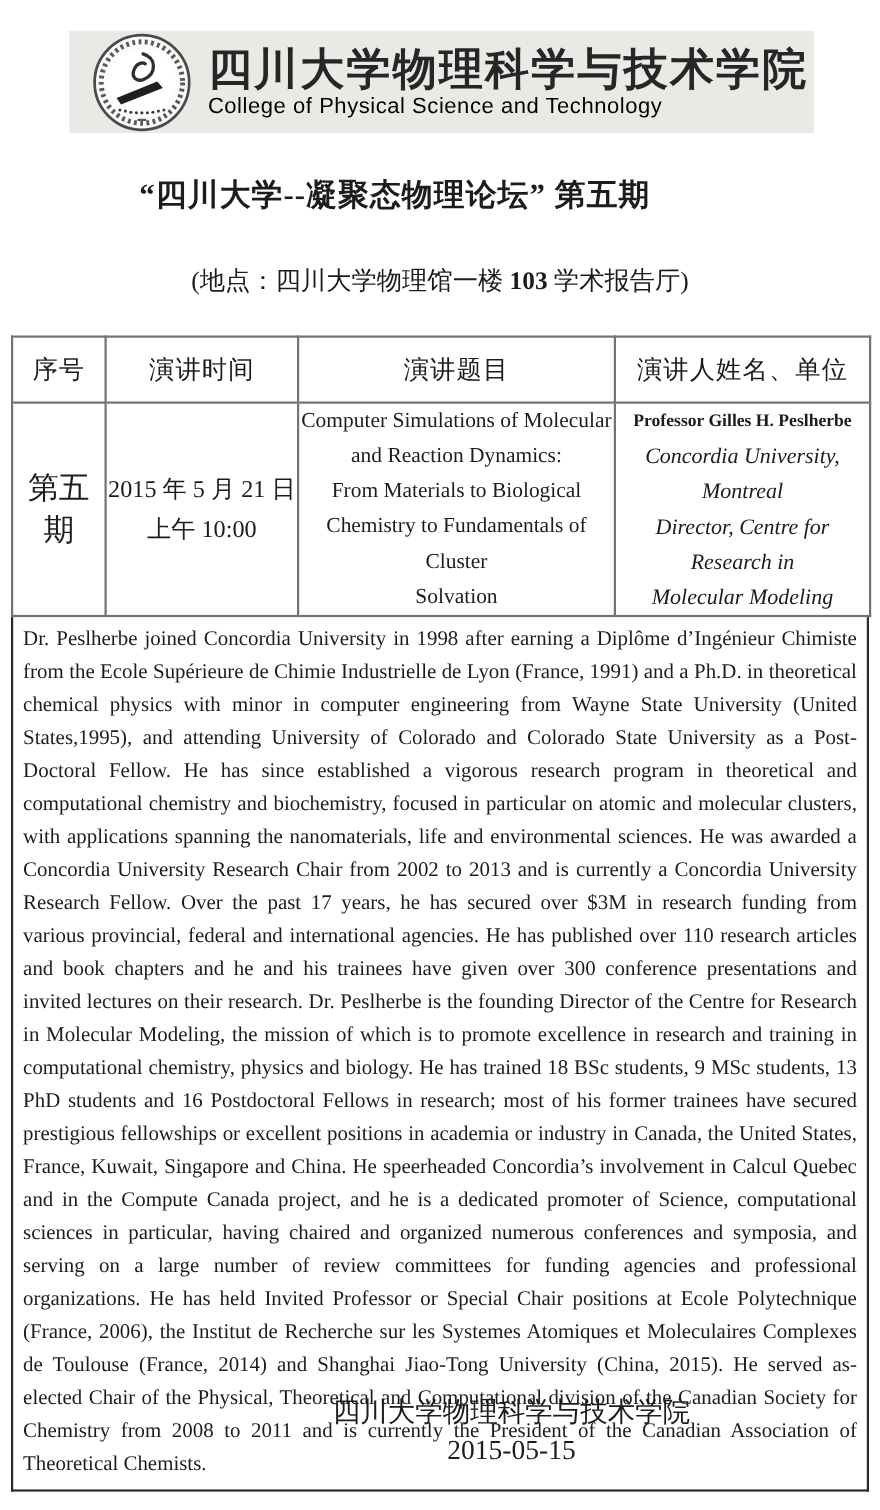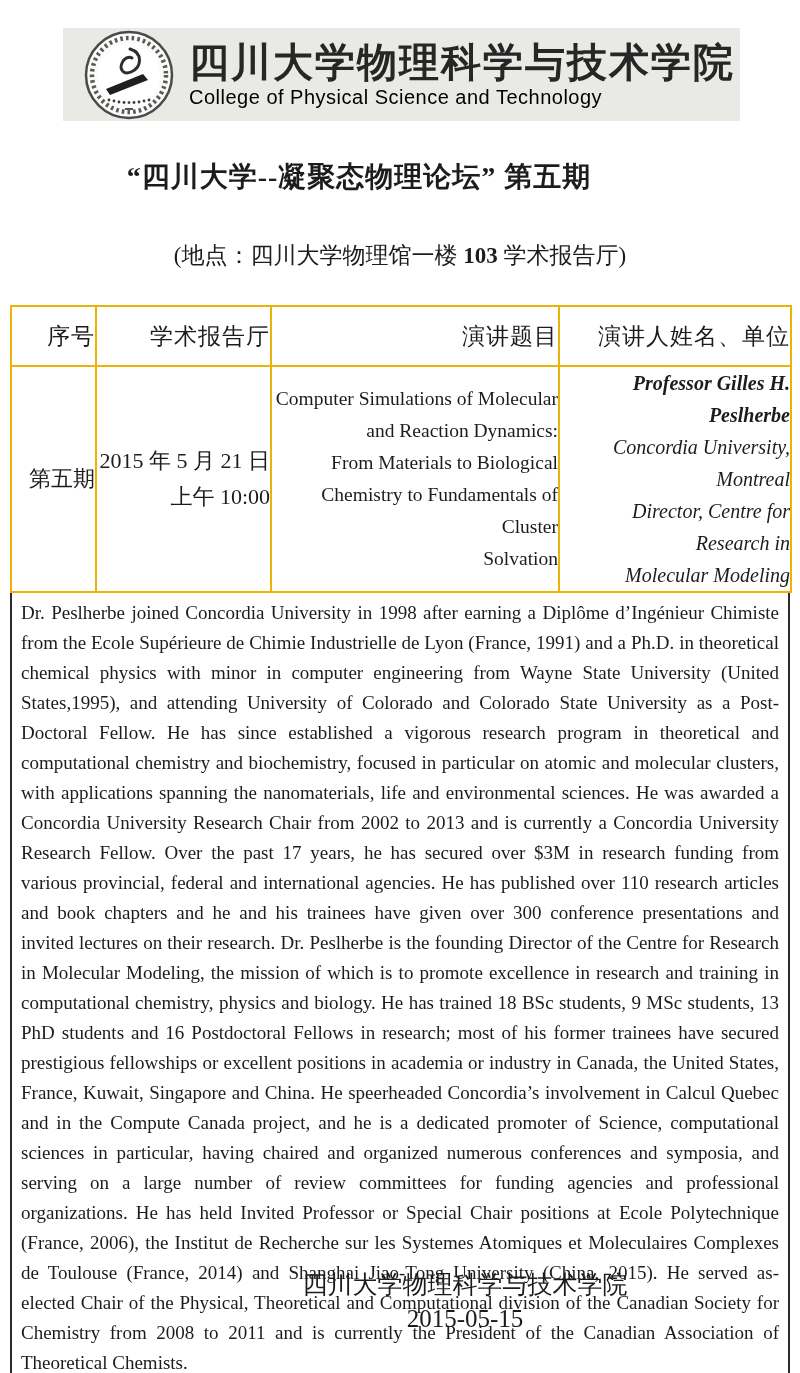--- a/index.html
+++ b/index.html
@@ -44,38 +44,38 @@
   }
   .location-room { font-weight: 700; }
 
   
   .doc-block { position: absolute; left: 10px; top: 305px; width: 780px; }
   table.schedule {
     border-collapse: collapse; width: 780px;
     table-layout: fixed;
   }
   table.schedule th, table.schedule td {
-    border: 2px solid #eab308;
+    border: 2px solid #737373;
     padding: 0;
-    text-align: right; vertical-align: middle;
+    text-align: center; vertical-align: middle;
   }
   table.schedule th {
     height: 60px; font-size: 23px; font-weight: 400;
     letter-spacing: 1px;
   }
   col.c-issue   { width: 85px; }
   col.c-time    { width: 175px; }
   col.c-topic   { width: 288px; }
   col.c-speaker { width: 232px; }
-  td.cell-issue { height: 161px; font-size: 22px; border-radius: 27px; }
+  td.cell-issue { height: 161px; font-size: 28px; border-radius: 27px; }
   td.cell-time  { font-size: 22px; line-height: 36px; white-space: pre-line; }
   td.cell-topic { font-size: 19.5px; line-height: 32px; white-space: pre-line; padding: 0 4px; border-radius: 17px; }
   td.cell-speaker { padding: 0 2px; }
   .speaker-name {
-    font-weight: 700; font-size: 20px; line-height: 32px; font-style: italic;
+    font-weight: 700; font-size: 16px; line-height: 32px;
   }
   .speaker-affil {
     font-style: italic; font-size: 20px; line-height: 32px;
     white-space: pre-line;
   }
 
   .intro-box {
     border: 2px solid #2b2b2b; border-top: none;
     padding: 5px 9px 8px 9px;
     min-height: 732px;
@@ -136,21 +136,21 @@
   <table class="schedule">
     <colgroup>
       <col class="c-issue">
         <col class="c-time">
         <col class="c-topic">
         <col class="c-speaker">
     </colgroup>
     <tbody>
         <tr>
       <th>序号</th>
-      <th>学术报告厅</th>
+      <th>演讲时间</th>
       <th>演讲题目</th>
       <th>演讲人姓名、单位</th>
     </tr>
     <tr>
       <td class="cell-issue">第五期</td>
       <td class="cell-time">2015 年 5 月 21 日
 上午 10:00</td>
       <td class="cell-topic">Computer Simulations of Molecular
 and Reaction Dynamics:
 From Materials to Biological

